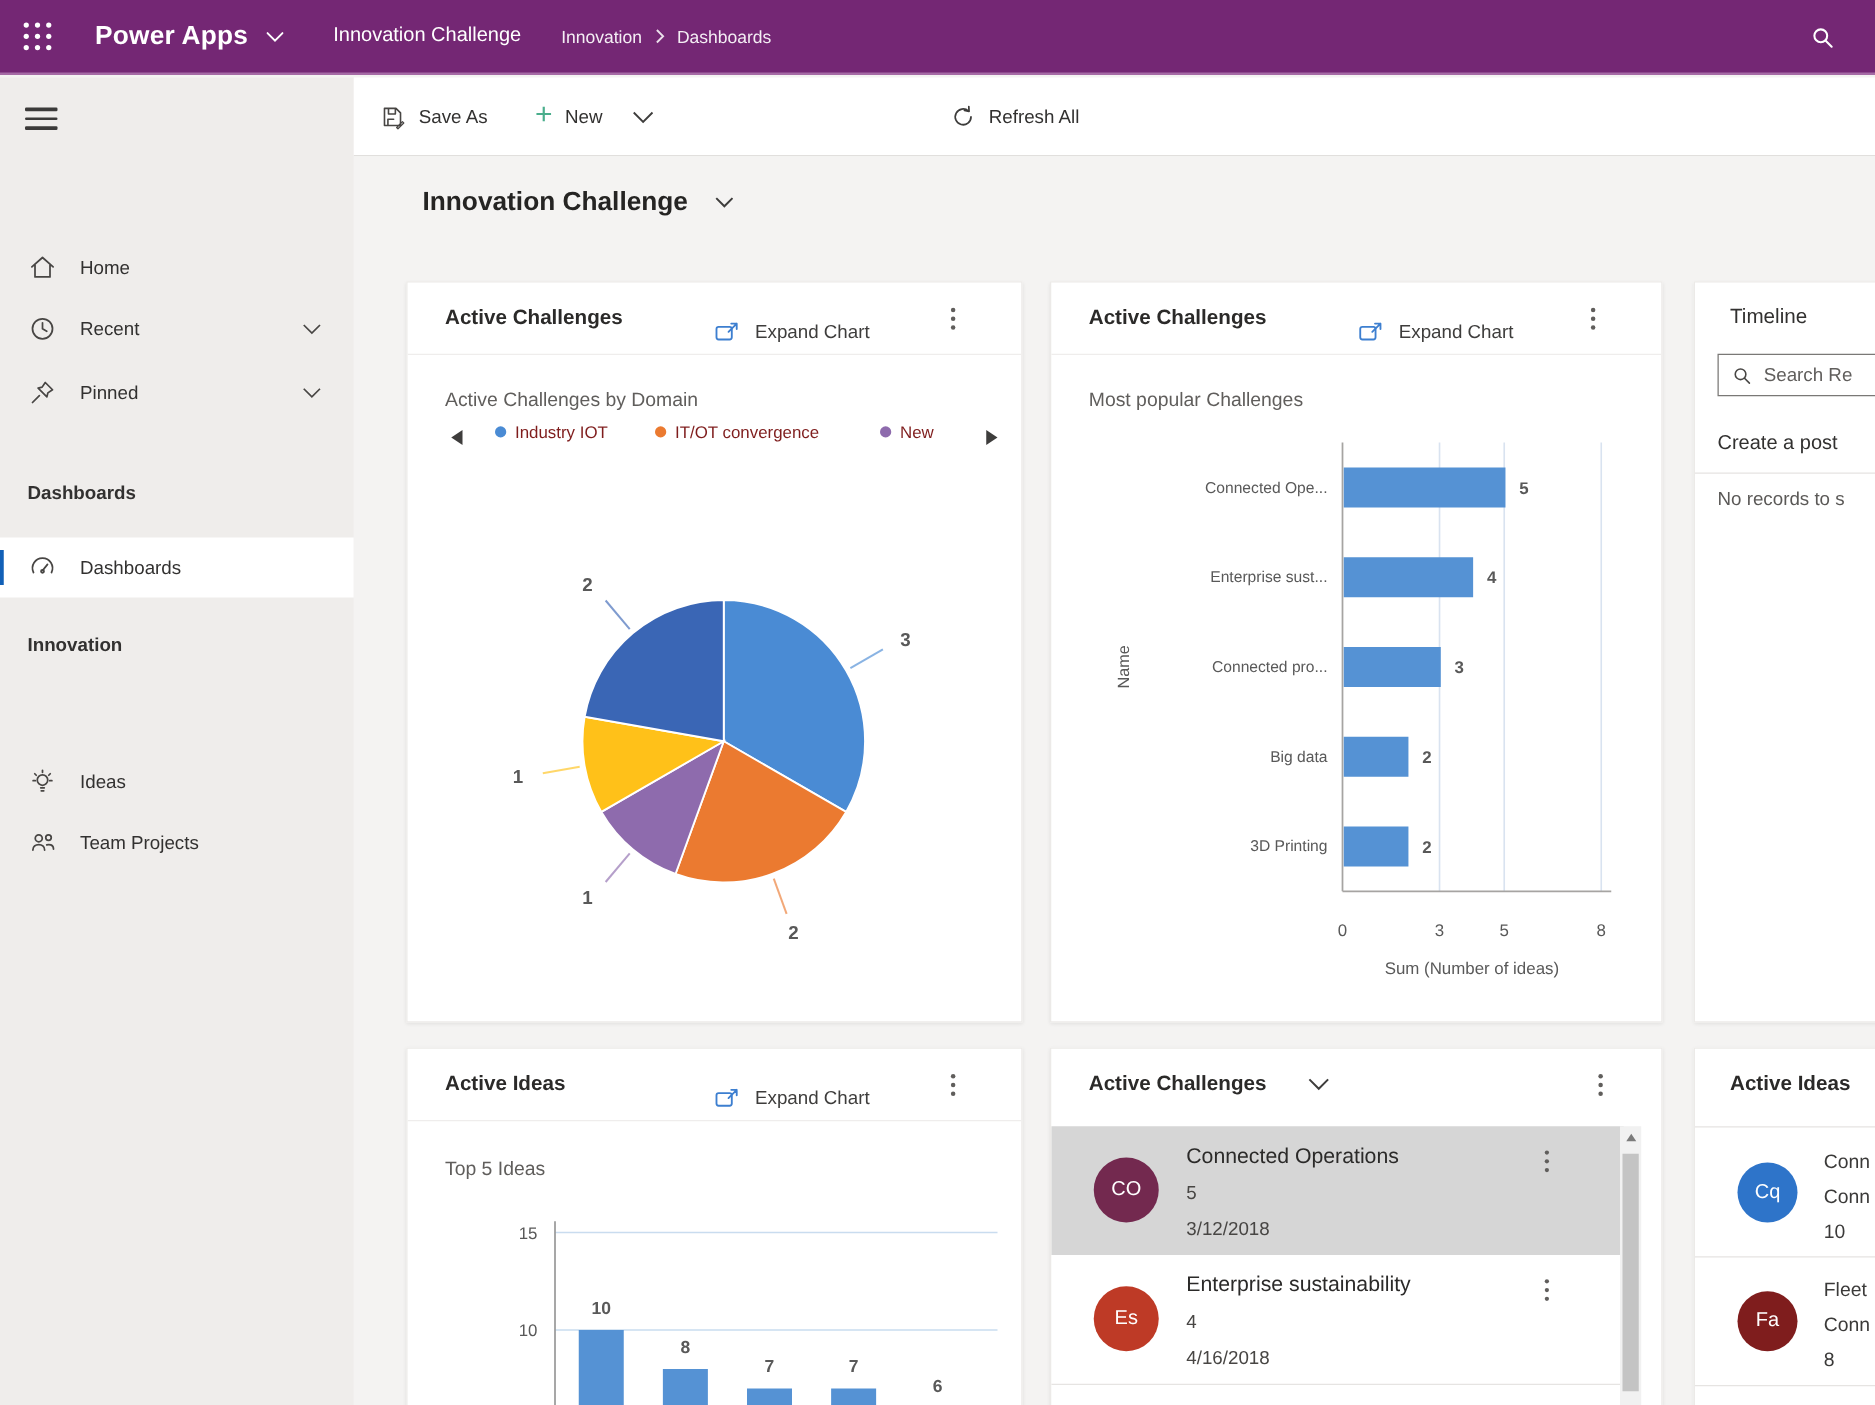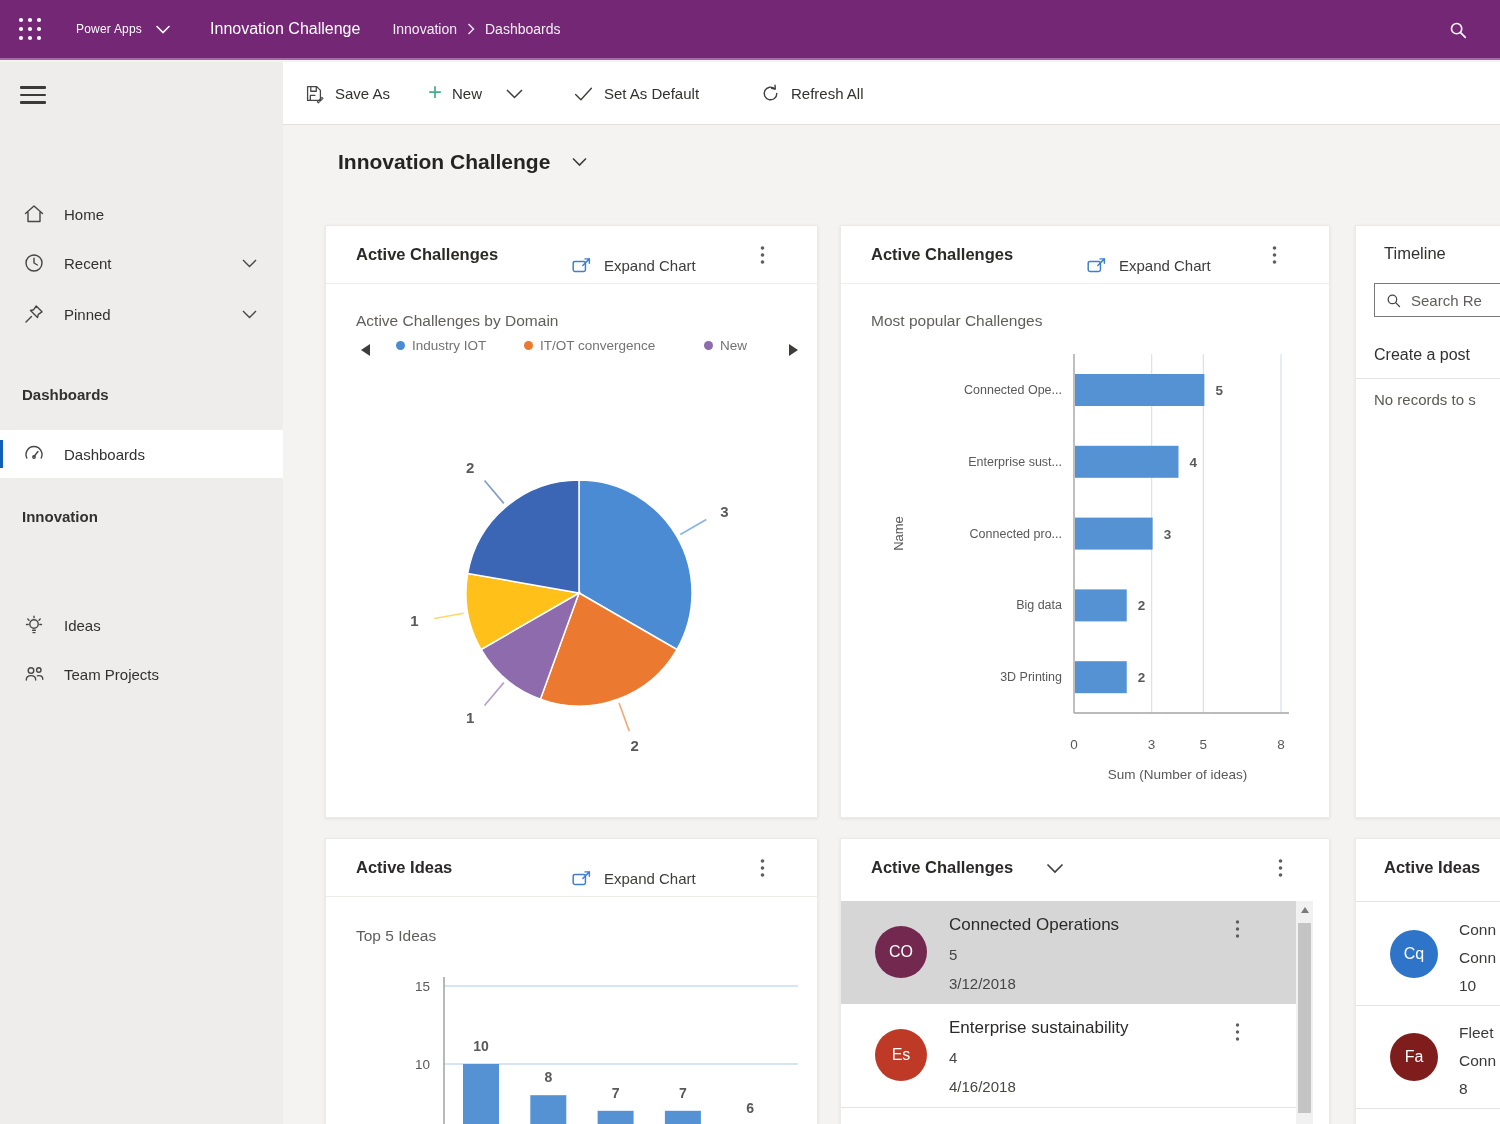--- a/index.html
+++ b/index.html
@@ -3,21 +3,21 @@
 <meta charset="utf-8">
 <style>
   * { margin:0; padding:0; box-sizing:border-box; }
   html,body { width:1500px; height:1124px; overflow:hidden; }
   body { font-family:"Liberation Sans","DejaVu Sans",sans-serif; background:#F4F3F2; color:#323130; }
   .screen { position:relative; width:1500px; height:1124px; overflow:hidden; }
 
   
   .topbar { position:absolute; left:0; top:0; width:1500px; height:60px; background:#742774; border-bottom:2px solid #A56AA5; display:flex; align-items:center; color:#fff; }
   .waffle { width:48px; height:60px; display:flex; align-items:center; justify-content:center; cursor:pointer; margin-left:6px; }
-  .app-name { font-size:12px; font-weight:normal; margin-left:22px; letter-spacing:.2px; }
+  .app-name { font-size:21px; font-weight:bold; margin-left:22px; letter-spacing:.2px; }
   .tb-chev { margin-left:14px; display:flex; align-items:center; }
   .env-label { font-size:16px; margin-left:40px; }
   .crumbs { display:flex; align-items:center; margin-left:32px; font-size:14px; color:rgba(255,255,255,.92); gap:10px; }
   .search-top { position:absolute; right:20px; top:0; height:60px; width:44px; display:flex; align-items:center; justify-content:center; }
 
   
   .sidebar { position:absolute; left:0; top:62px; width:283px; height:1062px; background:#EFEDEB; }
   .burger { position:absolute; left:20px; top:24px; width:26px; height:20px; cursor:pointer; }
   .burger span { display:block; height:2.5px; background:#3B3A39; margin-bottom:5px; border-radius:1px; }
   .side-item { position:absolute; left:0; width:283px; height:48px; display:flex; align-items:center; font-size:15px; color:#323130; cursor:pointer; }
@@ -40,21 +40,21 @@
 
   .card { position:absolute; background:#fff; border:1px solid #ECEAE8; box-shadow:0 1px 3px rgba(0,0,0,.08); overflow:hidden; }
   .card-head { position:relative; height:57px; }
   .card-title { position:absolute; left:30px; top:19px; font-size:16.5px; font-weight:bold; color:#2B2A29; }
   .expand-btn { position:absolute; left:245px; top:30px; display:flex; align-items:center; gap:12px; font-size:15px; color:#3E3D3C; cursor:pointer; }
   .dots-v { position:absolute; right:48px; top:18px; width:14px; height:22px; display:flex; align-items:center; justify-content:center; cursor:pointer; }
   .head-divider { position:absolute; left:0; top:57px; width:100%; border-top:1px solid #EFEDEC; }
   .chart-subtitle { position:absolute; left:30px; top:86px; font-size:15.5px; color:#605E5C; }
 
   
-  .legend { position:absolute; left:0; top:112px; width:100%; height:24px; font-size:13.5px; color:#737373; }
+  .legend { position:absolute; left:0; top:112px; width:100%; height:24px; font-size:13.5px; color:#7f1d1d; }
   .legend .item { position:absolute; display:flex; align-items:center; gap:7px; }
   .dot { width:9px; height:9px; border-radius:50%; display:inline-block; }
   .tri-l { width:0; height:0; border-top:6px solid transparent; border-bottom:6px solid transparent; border-right:9px solid #3E3D3C; position:absolute; left:35px; top:6px; cursor:pointer; }
   .tri-r { width:0; height:0; border-top:6px solid transparent; border-bottom:6px solid transparent; border-left:9px solid #3E3D3C; position:absolute; left:463px; top:6px; cursor:pointer; }
 
   svg.chart { position:absolute; left:0; }
 
   
   .tl-title { position:absolute; left:28px; top:18px; font-size:16.5px; font-weight:normal; }
   .tl-search { position:absolute; left:18px; top:57px; width:470px; height:34px; border:1px solid #7A7876; background:#fff; display:flex; align-items:center; padding-left:10px; gap:9px; }
@@ -201,26 +201,20 @@
         <path class="ico-stroke" d="M14 20.5 L20.5 14 L22 15.5 L15.5 22 Z" transform="scale(0.78) translate(6,6)"></path>
       </svg>
       <span>Save As</span>
     </div>
     <div class="tb-btn" style="left:145px">
       <span class="plus">+</span>
       <span>New</span>
       <svg width="17" height="10" viewBox="0 0 17 10" style="margin-left:14px">
           <path d="M1 1 L8.5 8.5 L16 1" stroke="#3E3D3C" stroke-width="1.5" fill="none"></path>
         </svg>
-    </div>
-    <div class="tb-btn" style="left:290px">
-      <svg width="21" height="18" viewBox="0 0 24 20">
-          <path d="M3 10.5 L9 16.5 L21 3.5" stroke="#3E3D3C" stroke-width="1.6" fill="none" stroke-linecap="round" stroke-linejoin="round"></path>
-        </svg>
-      <span>Set As Default</span>
     </div>
     <div class="tb-btn" style="left:477px">
       <svg width="21" height="21" viewBox="0 0 24 24">
         <path d="M19.2 12 A7.2 7.2 0 1 1 16.9 6.7" stroke="#3E3D3C" stroke-width="1.6" fill="none" stroke-linecap="round"></path>
         <path d="M17.2 2.6 L17.4 7 L13.2 6" fill="none" stroke="#3E3D3C" stroke-width="1.6" stroke-linecap="round" stroke-linejoin="round"></path>
       </svg>
       <span>Refresh All</span>
     </div>
   </div>
 

